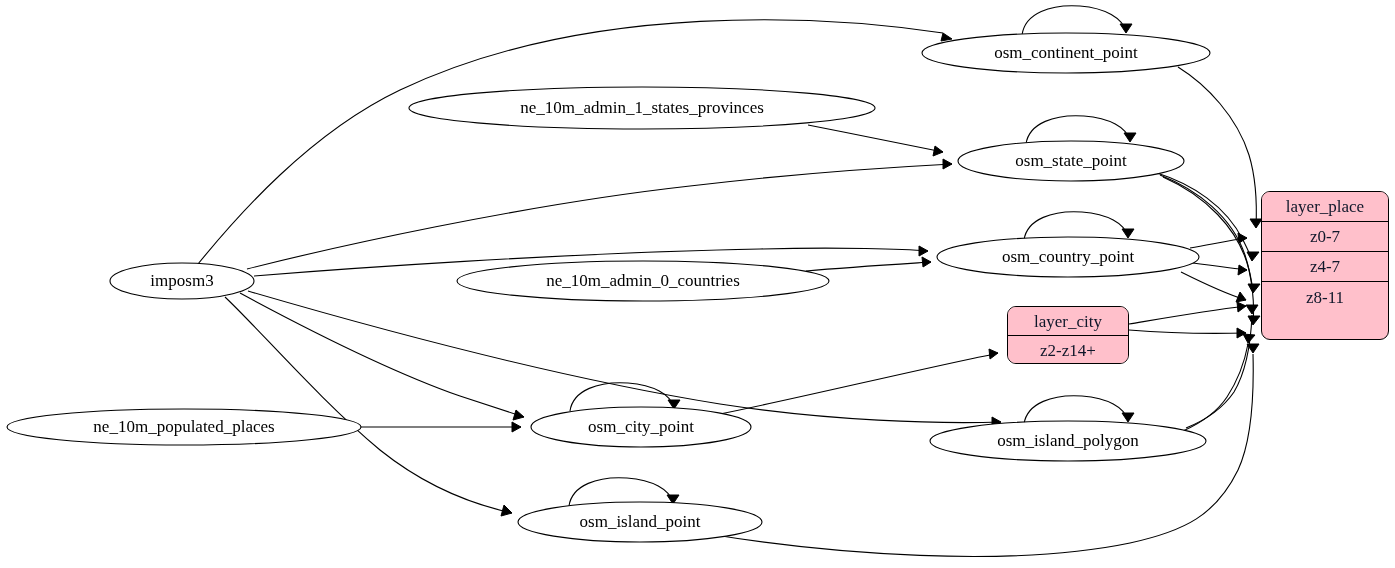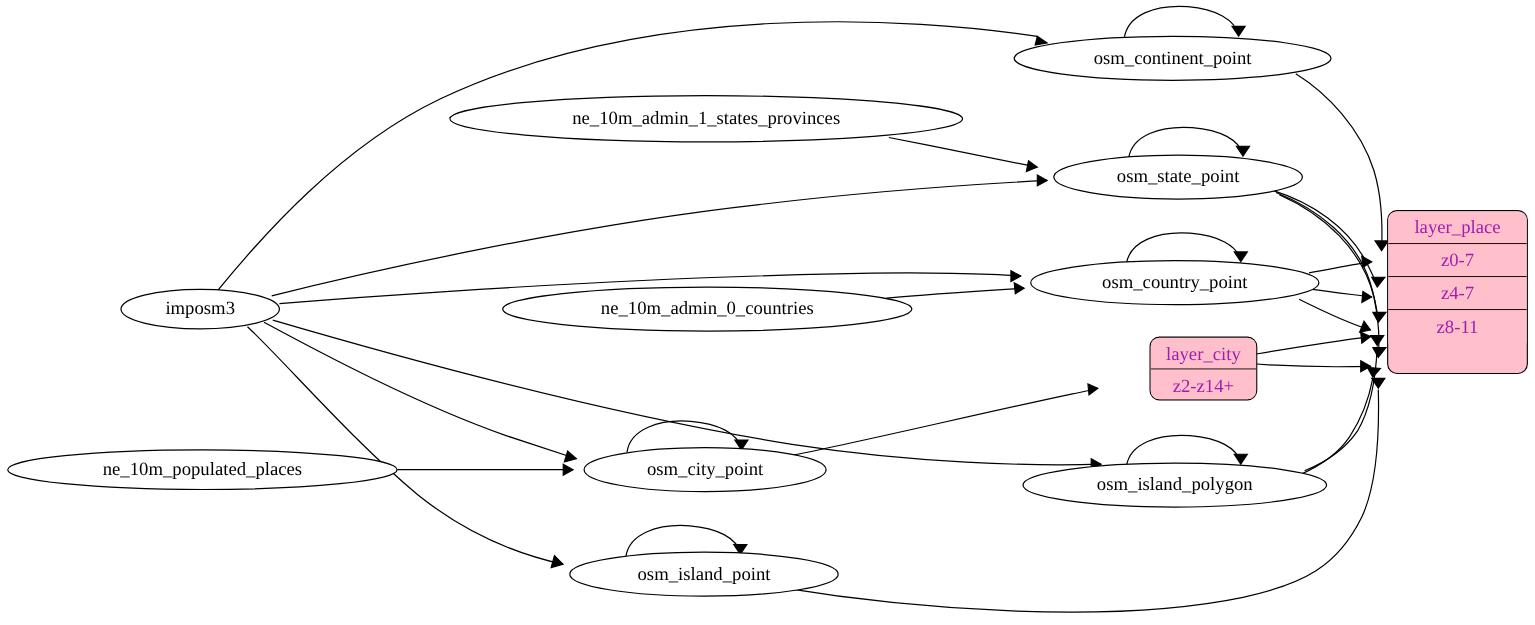--- a/index.html
+++ b/index.html
@@ -50,21 +50,21 @@
     position: absolute;
     background: #ffc0cb;
     border: 1.2px solid #000000;
     border-radius: 9px;
     box-sizing: border-box;
     overflow: hidden;
   }
   .rec-row {
     font-family: "Liberation Serif", "DejaVu Serif", serif;
     font-size: 17px;
-    color: #a21caf;
+    color: #0f172a;
     text-align: center;
     line-height: 1;
     display: flex;
     align-items: center;
     justify-content: center;
     border-bottom: 1.2px solid #000000;
     box-sizing: border-box;
     background: #ffc0cb;
   }
   .rec-row:last-child {
@@ -272,18 +272,18 @@
     </g>
   </svg>
 
   <div class="rec-box" style="left:1261px; top:191px; width:128px; height:149px;">
     <div class="rec-row" style="height:30px;">layer_place</div>
     <div class="rec-row" style="height:30px;">z0-7</div>
     <div class="rec-row" style="height:30px;">z4-7</div>
     <div class="rec-row" style="height:30px;">z8-11</div>
   </div>
 
-  <div class="rec-box" style="left:1045px; top:306px; width:98px; height:58px;">
+  <div class="rec-box" style="left:1007px; top:306px; width:122px; height:58px;">
     <div class="rec-row" style="height:29px;">layer_city</div>
     <div class="rec-row" style="height:29px;">z2-z14+</div>
   </div>
 
 </div>
 
 </body></html>

